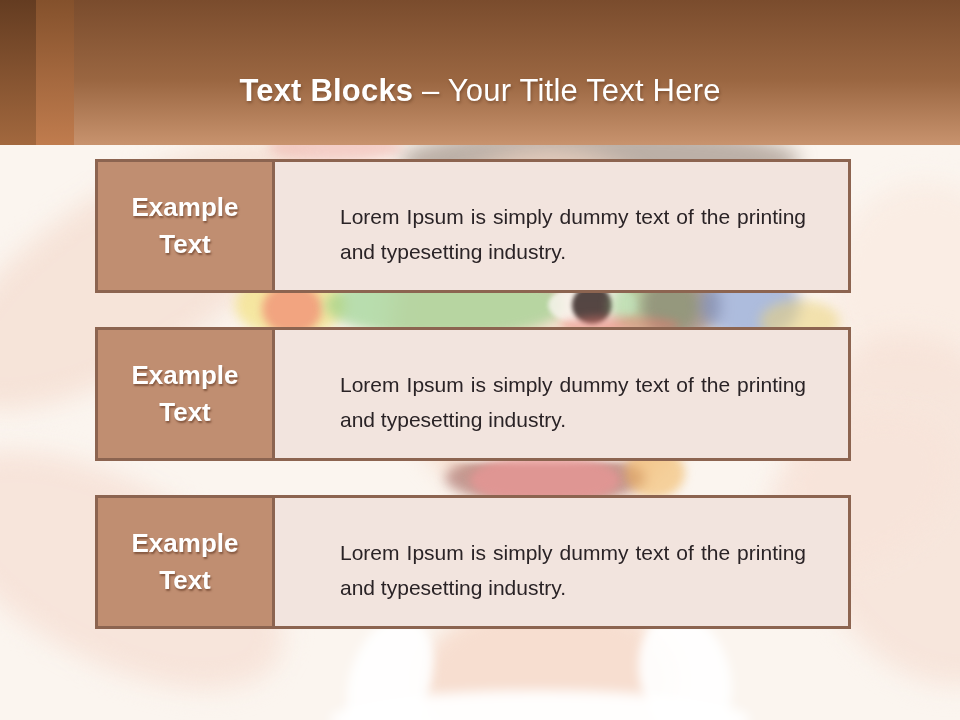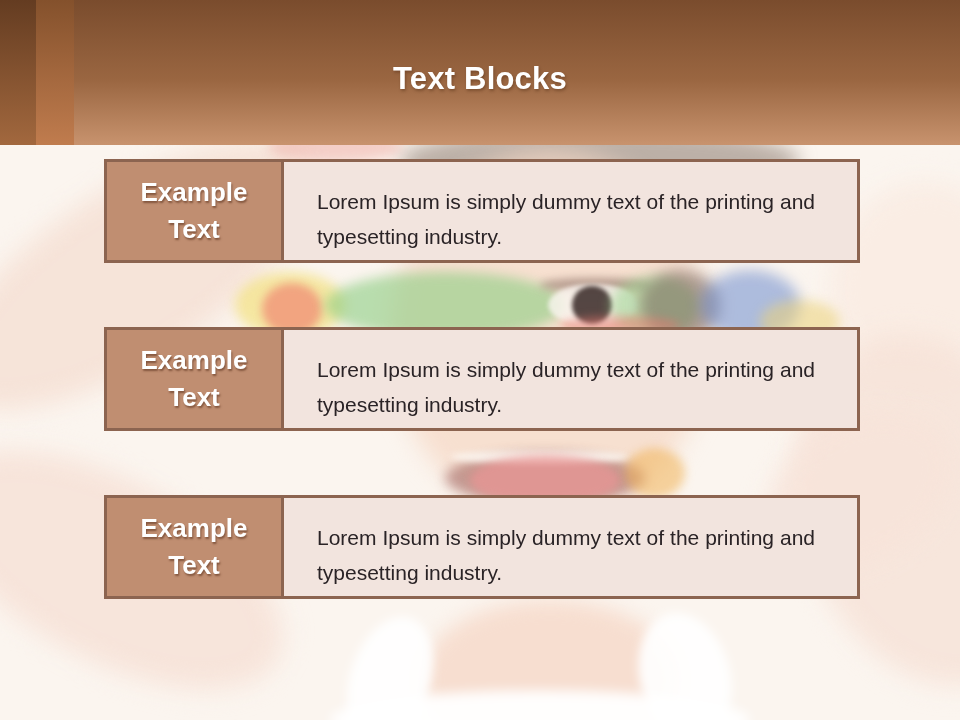--- a/index.html
+++ b/index.html
@@ -11,21 +11,21 @@
 
   
   .header {
     position:absolute; top:0; left:0; width:960px; height:145px;
     background:linear-gradient(180deg,#7a4c2d 0%, #9a6641 55%, #c8936e 100%);
   }
   .stripe { position:absolute; top:0; height:145px; }
   .stripe1 { left:0; width:36px; background:linear-gradient(180deg,#643c21,#a2683e); }
   .stripe2 { left:36px; width:38px; background:linear-gradient(180deg,#84512c,#c07c4e); }
   .title {
-    position:absolute; top:0; left:0; right:0; height:145px; margin:0;
+    position:absolute; top:0; left:0; right:0; height:145px; margin:12px;
     display:flex; align-items:center; justify-content:center;
     padding-top:12px; box-sizing:border-box;
     color:#ffffff; font-size:31px; font-weight:normal; letter-spacing:.2px;
     text-shadow:1px 2px 3px rgba(60,30,10,.35);
     white-space:pre;
   }
   .title .bold { font-weight:bold; }
 
   
   .photo { position:absolute; top:138px; left:0; right:0; bottom:0; }
@@ -53,23 +53,23 @@
   .ph-strap-r     { left:640px; top:474px; width:90px;  height:130px;background:rgba(255,255,255,.92);filter:blur(5px); transform:rotate(-15deg); }
   .ph-shirt       { left:330px; top:552px; width:420px; height:60px; background:rgba(255,255,255,.95);filter:blur(6px); }
   .ph-arm-lu      { left:-80px; top:52px;  width:420px; height:170px;background:rgba(246,224,213,.85);filter:blur(13px); transform:rotate(-33deg); }
   .ph-arm-ll      { left:-80px; top:342px; width:380px; height:180px;background:rgba(247,226,215,.85);filter:blur(13px); transform:rotate(28deg); }
   .ph-arm-ru      { left:830px; top:42px;  width:180px; height:200px;background:rgba(250,233,224,.7); filter:blur(13px); transform:rotate(20deg); }
   .ph-elbow-r     { left:760px; top:282px; width:200px; height:140px;background:rgba(248,228,218,.8); filter:blur(12px); transform:rotate(-30deg); }
   .ph-arm-r       { left:800px; top:192px; width:260px; height:360px;background:rgba(247,227,216,.85);filter:blur(13px); transform:rotate(-18deg); }
 
   
   .block {
-    position:absolute; left:104px; width:756px; height:104px;
+    position:absolute; left:95px; width:756px; height:134px;
     border:3px solid #8c6450; box-sizing:border-box;
-    display:flex; background:#f2e4de;
+    display:flex; background:#f2e4de;gap:32px;
   }
   .block-1 { top:159px; }
   .block-2 { top:327px; }
   .block-3 { top:495px; }
   .block-label {
     width:177px; flex:0 0 177px; box-sizing:border-box;
     background:#c08e71; border-right:3px solid #8c6450;
     display:flex; flex-direction:column; align-items:center; justify-content:center;
     color:#ffffff; font-weight:bold; font-size:26px; line-height:1.42;
     text-shadow:1px 2px 2px rgba(80,40,20,.55);
@@ -114,21 +114,21 @@
     <div class="ph-orange"></div>
     <div class="ph-chest"></div>
     <div class="ph-strap-l"></div>
     <div class="ph-strap-r"></div>
     <div class="ph-shirt"></div>
   </div>
 
   <div class="header">
     <div class="stripe stripe1"></div>
     <div class="stripe stripe2"></div>
-    <h1 class="title"><span class="bold">Text Blocks</span></h1>
+    <h1 class="title"><span class="bold">Text Blocks</span><span> – Your Title Text Here</span></h1>
   </div>
 
   <div class="block block-1">
     <div class="block-label">
       <span>Example</span>
       <span>Text</span>
     </div>
     <div class="block-body">
       <p>Lorem Ipsum is simply dummy text of the printing and typesetting industry.</p>
     </div>

